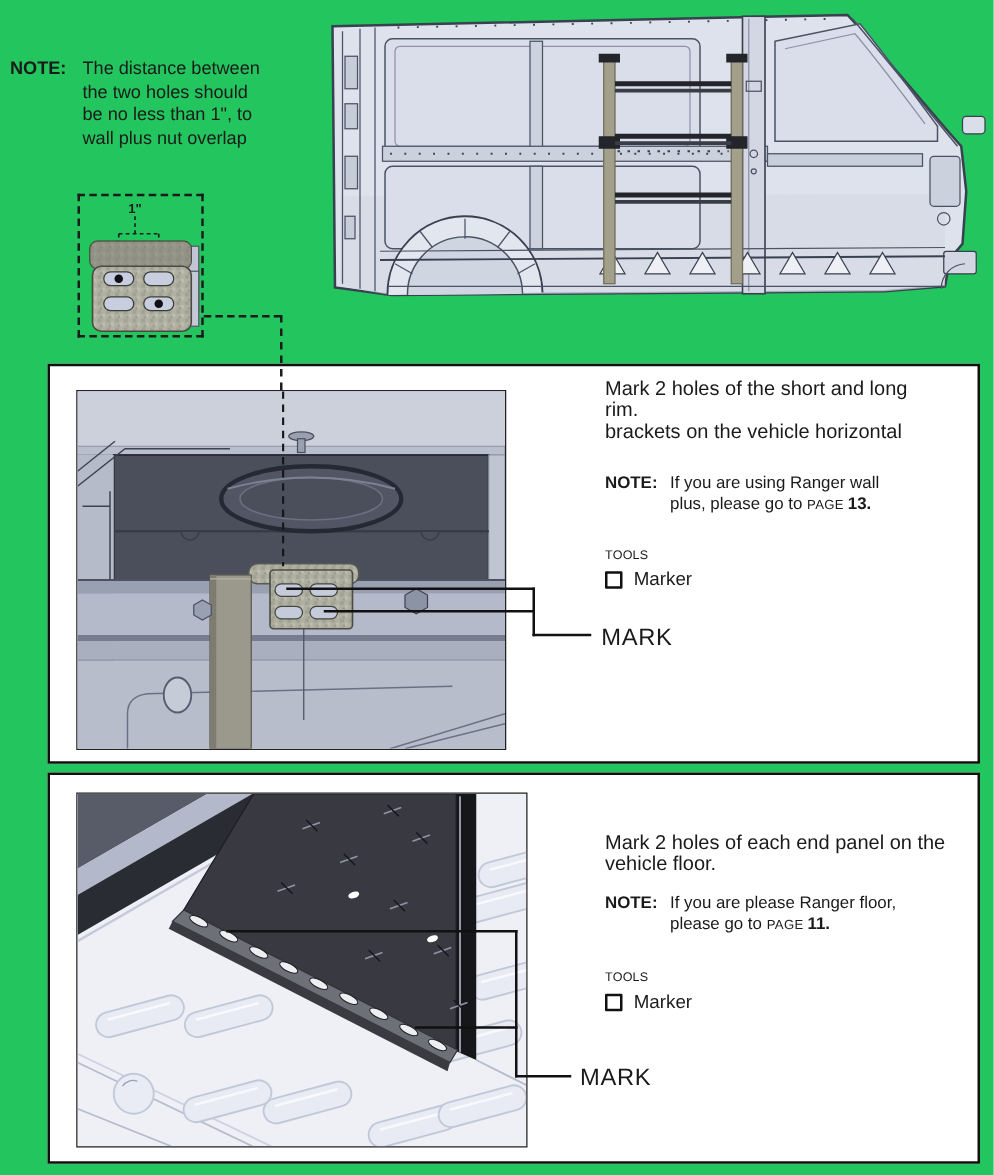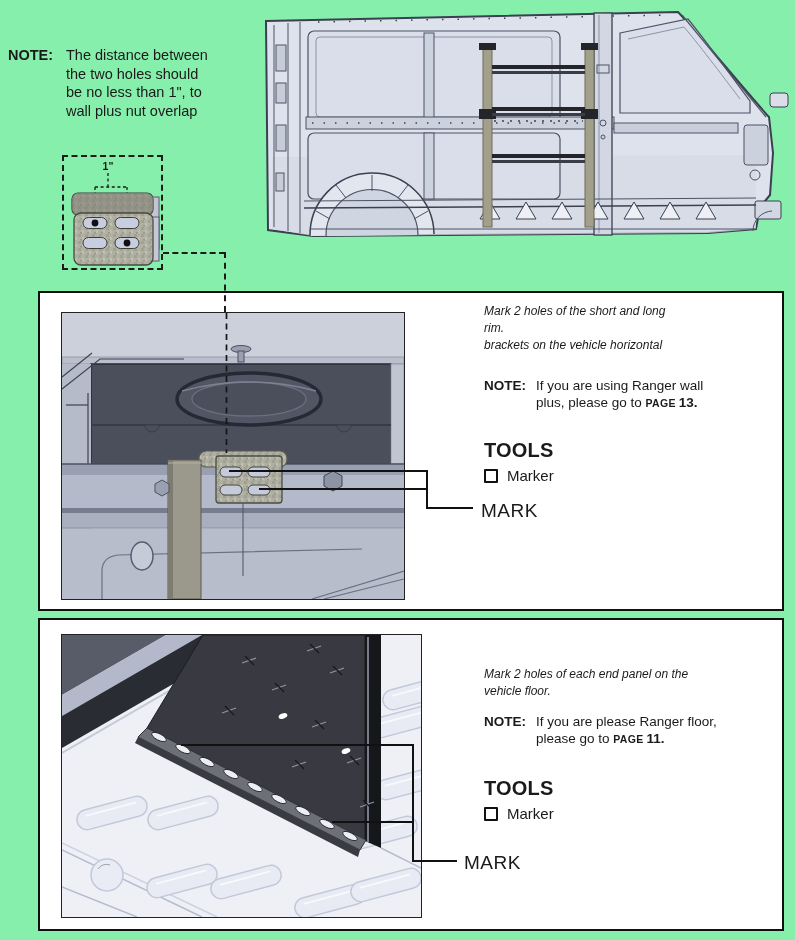--- a/index.html
+++ b/index.html
@@ -1,43 +1,43 @@
 <!DOCTYPE html>
 <html><head>
 <meta charset="utf-8">
 <style>
   html,body{margin:0;padding:0;background:#ffffff;}
   .page{
-    position:relative;width:795px;height:940px;background:#86efac;overflow:hidden;
+    position:relative;width:795px;height:940px;background:#22c55e;overflow:hidden;
     font-family:"Liberation Sans","DejaVu Sans",sans-serif;color:#1a1a1a;
   }
   .abs{position:absolute;}
   
   .top-note{left:8px;top:46px;display:flex;font-size:14.5px;line-height:18.6px;}
   .top-note .lbl{font-weight:bold;width:58px;flex:0 0 58px;}
   
   .detail-box{left:62px;top:155px;width:97px;height:111px;border:2px dashed #1c1c1c;}
   .detail-box svg{position:absolute;left:0;top:0;}
   
   .dash-h{left:163px;top:252px;width:62px;height:0;border-top:2px dashed #1c1c1c;}
   .dash-v{left:224px;top:252px;width:0;height:60px;border-left:2px dashed #1c1c1c;z-index:5;}
   
   .panel{border:2px solid #111;background:#fff;}
   .panel1{left:38px;top:291px;width:742px;height:316px;}
   .panel2{left:38px;top:618px;width:742px;height:309px;}
   .illus{border:1.5px solid #222;overflow:hidden;background:#eef0f6;}
   .illus1{left:61px;top:312px;width:342px;height:286px;}
   .illus2{left:61px;top:634px;width:359px;height:282px;}
   
-  .instr{font-size:12px;line-height:17.2px;font-style:italic;}
+  .instr{font-size:16px;line-height:17.2px;}
   .note{display:flex;font-size:13.5px;line-height:17.2px;}
   .note .lbl{font-weight:bold;flex:0 0 52px;}
-  .pagecaps{font-weight:bold;font-size:10.5px;letter-spacing:.3px;}
+  .pagecaps{font-weight:normal;font-size:10.5px;letter-spacing:.3px;}
   .pagenum{font-weight:bold;margin-left:3px;}
-  .tools .lbl{font-weight:bold;font-size:20px;letter-spacing:.2px;}
+  .tools .lbl{font-weight:normal;font-size:10px;letter-spacing:.2px;}
   .tool-item{display:flex;align-items:center;margin-top:5px;font-size:15px;}
   .cbx{display:inline-block;width:10px;height:10px;border:2px solid #111;border-radius:1px;margin-right:9px;}
   .mark-label{font-size:19px;letter-spacing:.5px;}
   
   .lead{background:#111;z-index:6;}
   .lead.h{height:2px;} .lead.v{width:2px;}
   text{font-family:"Liberation Sans","DejaVu Sans",sans-serif;}
 </style>
 </head>
 <body>

